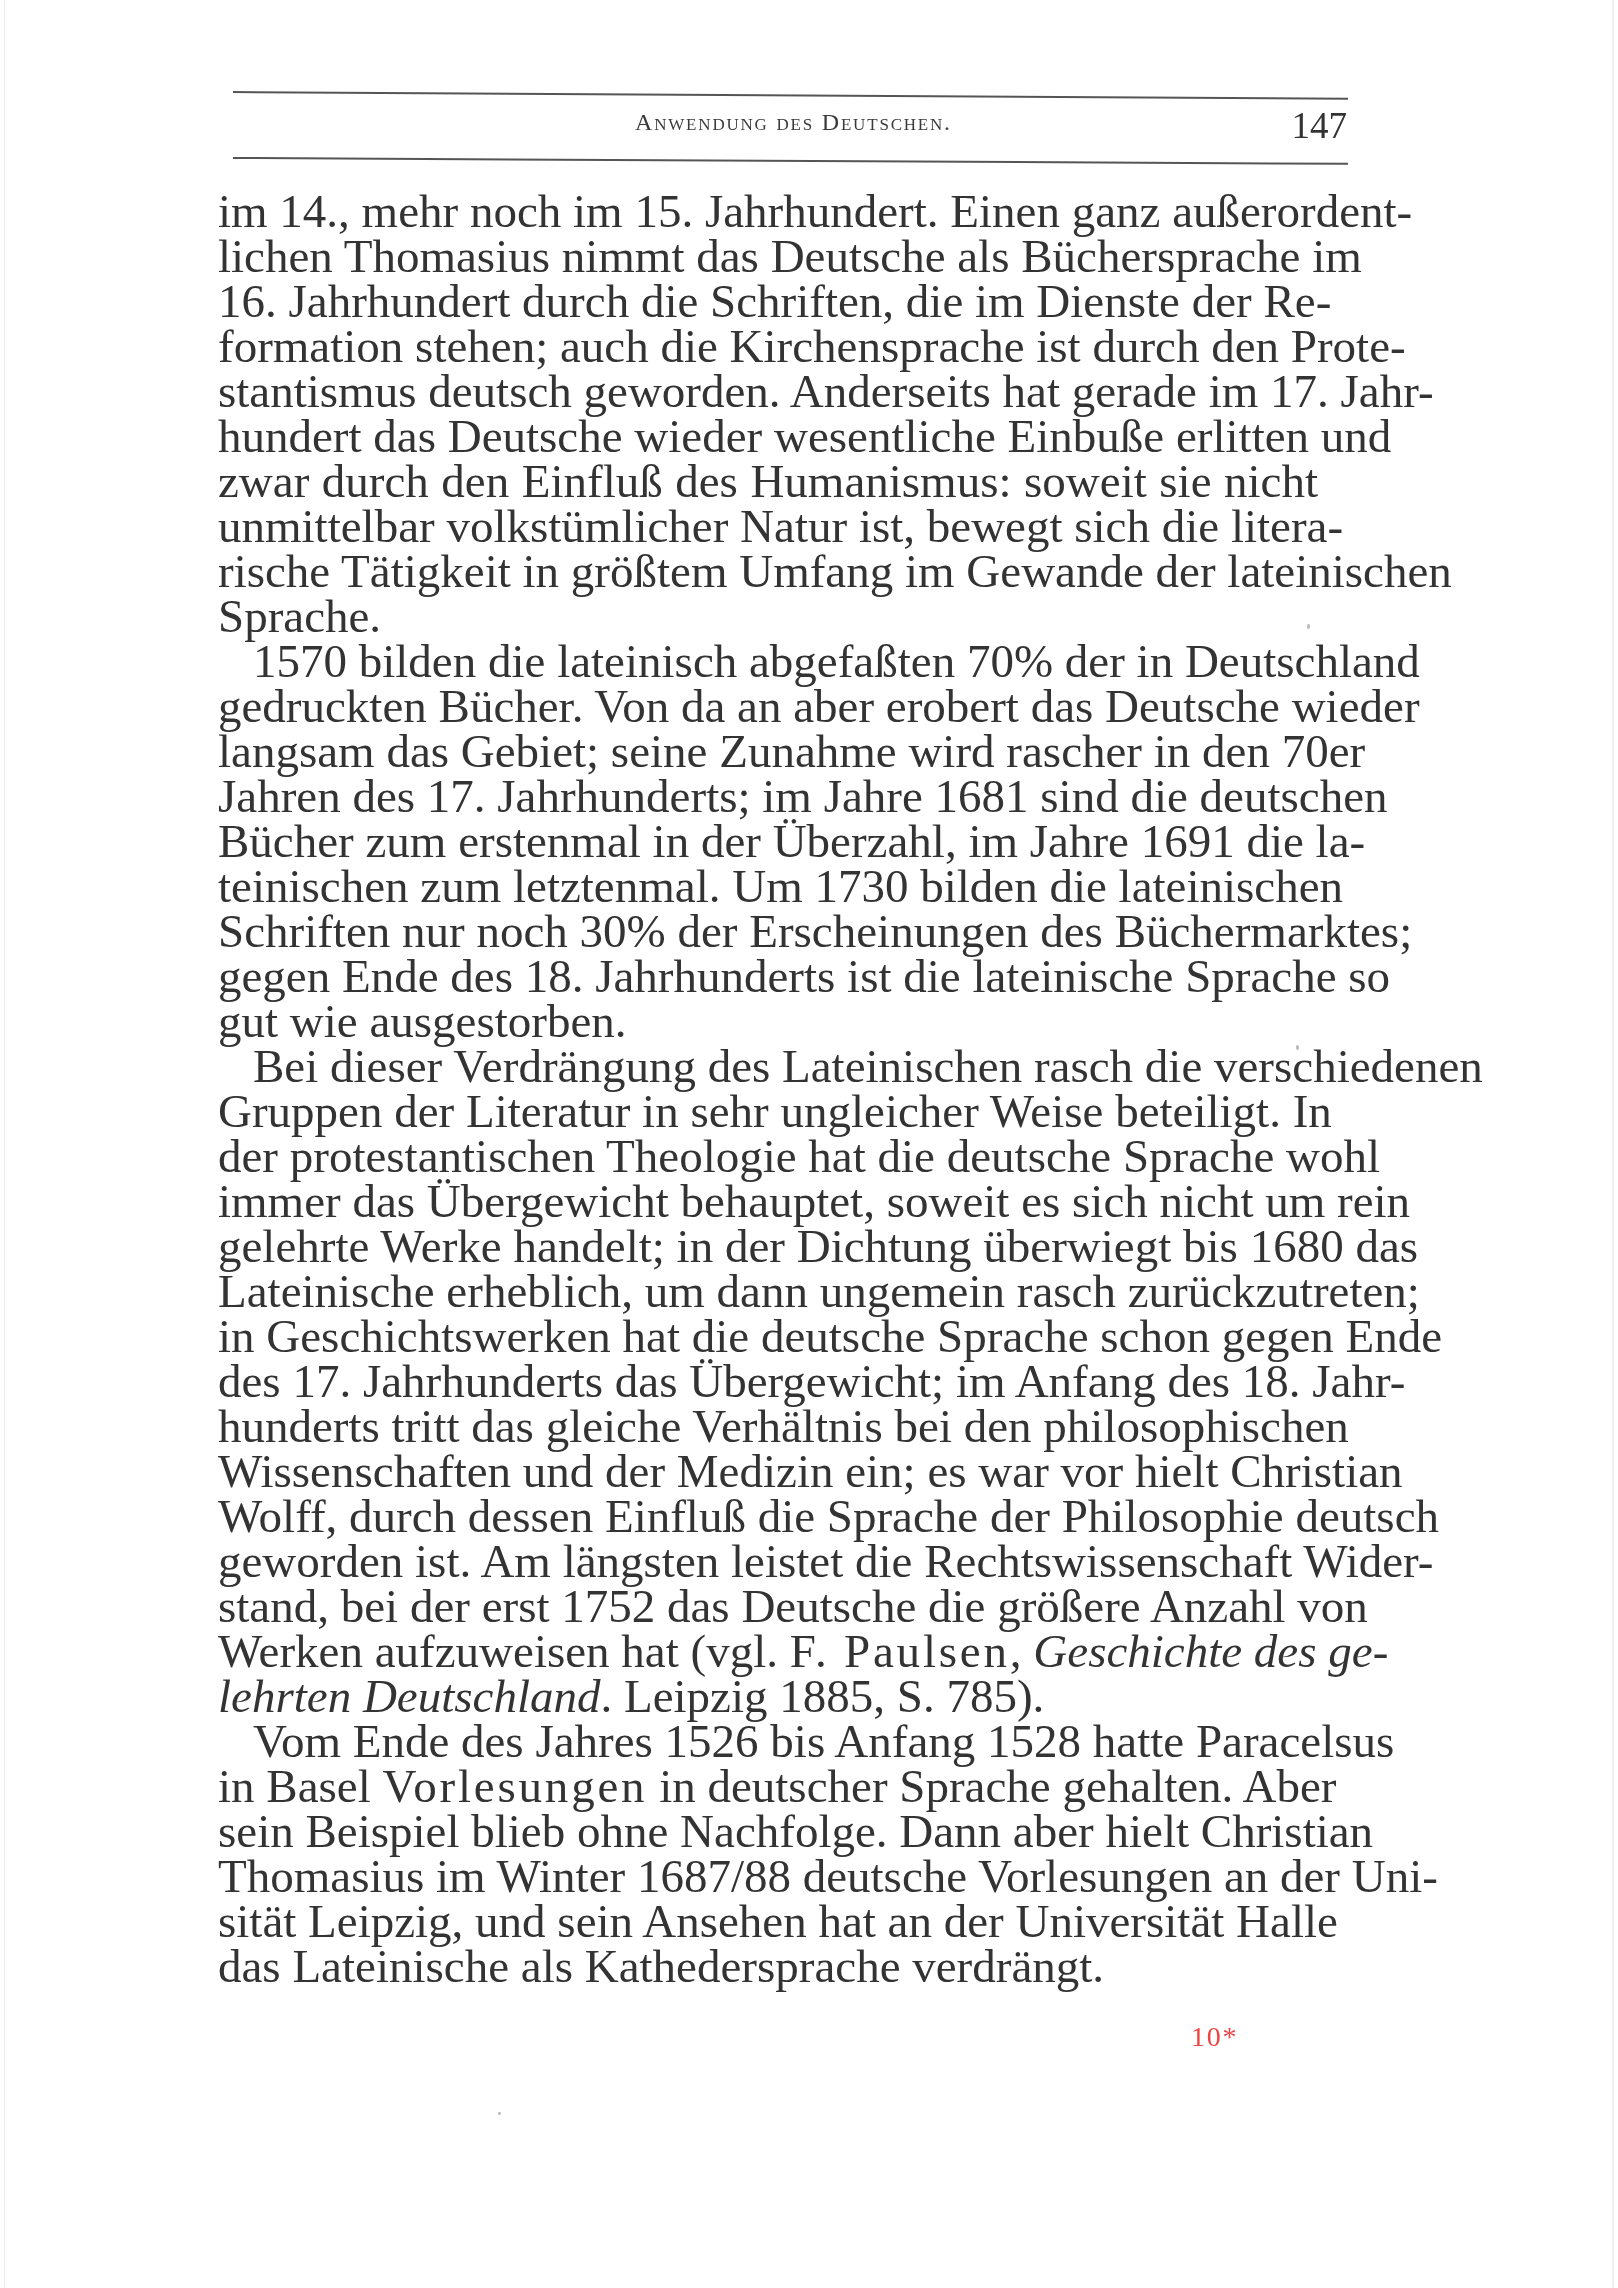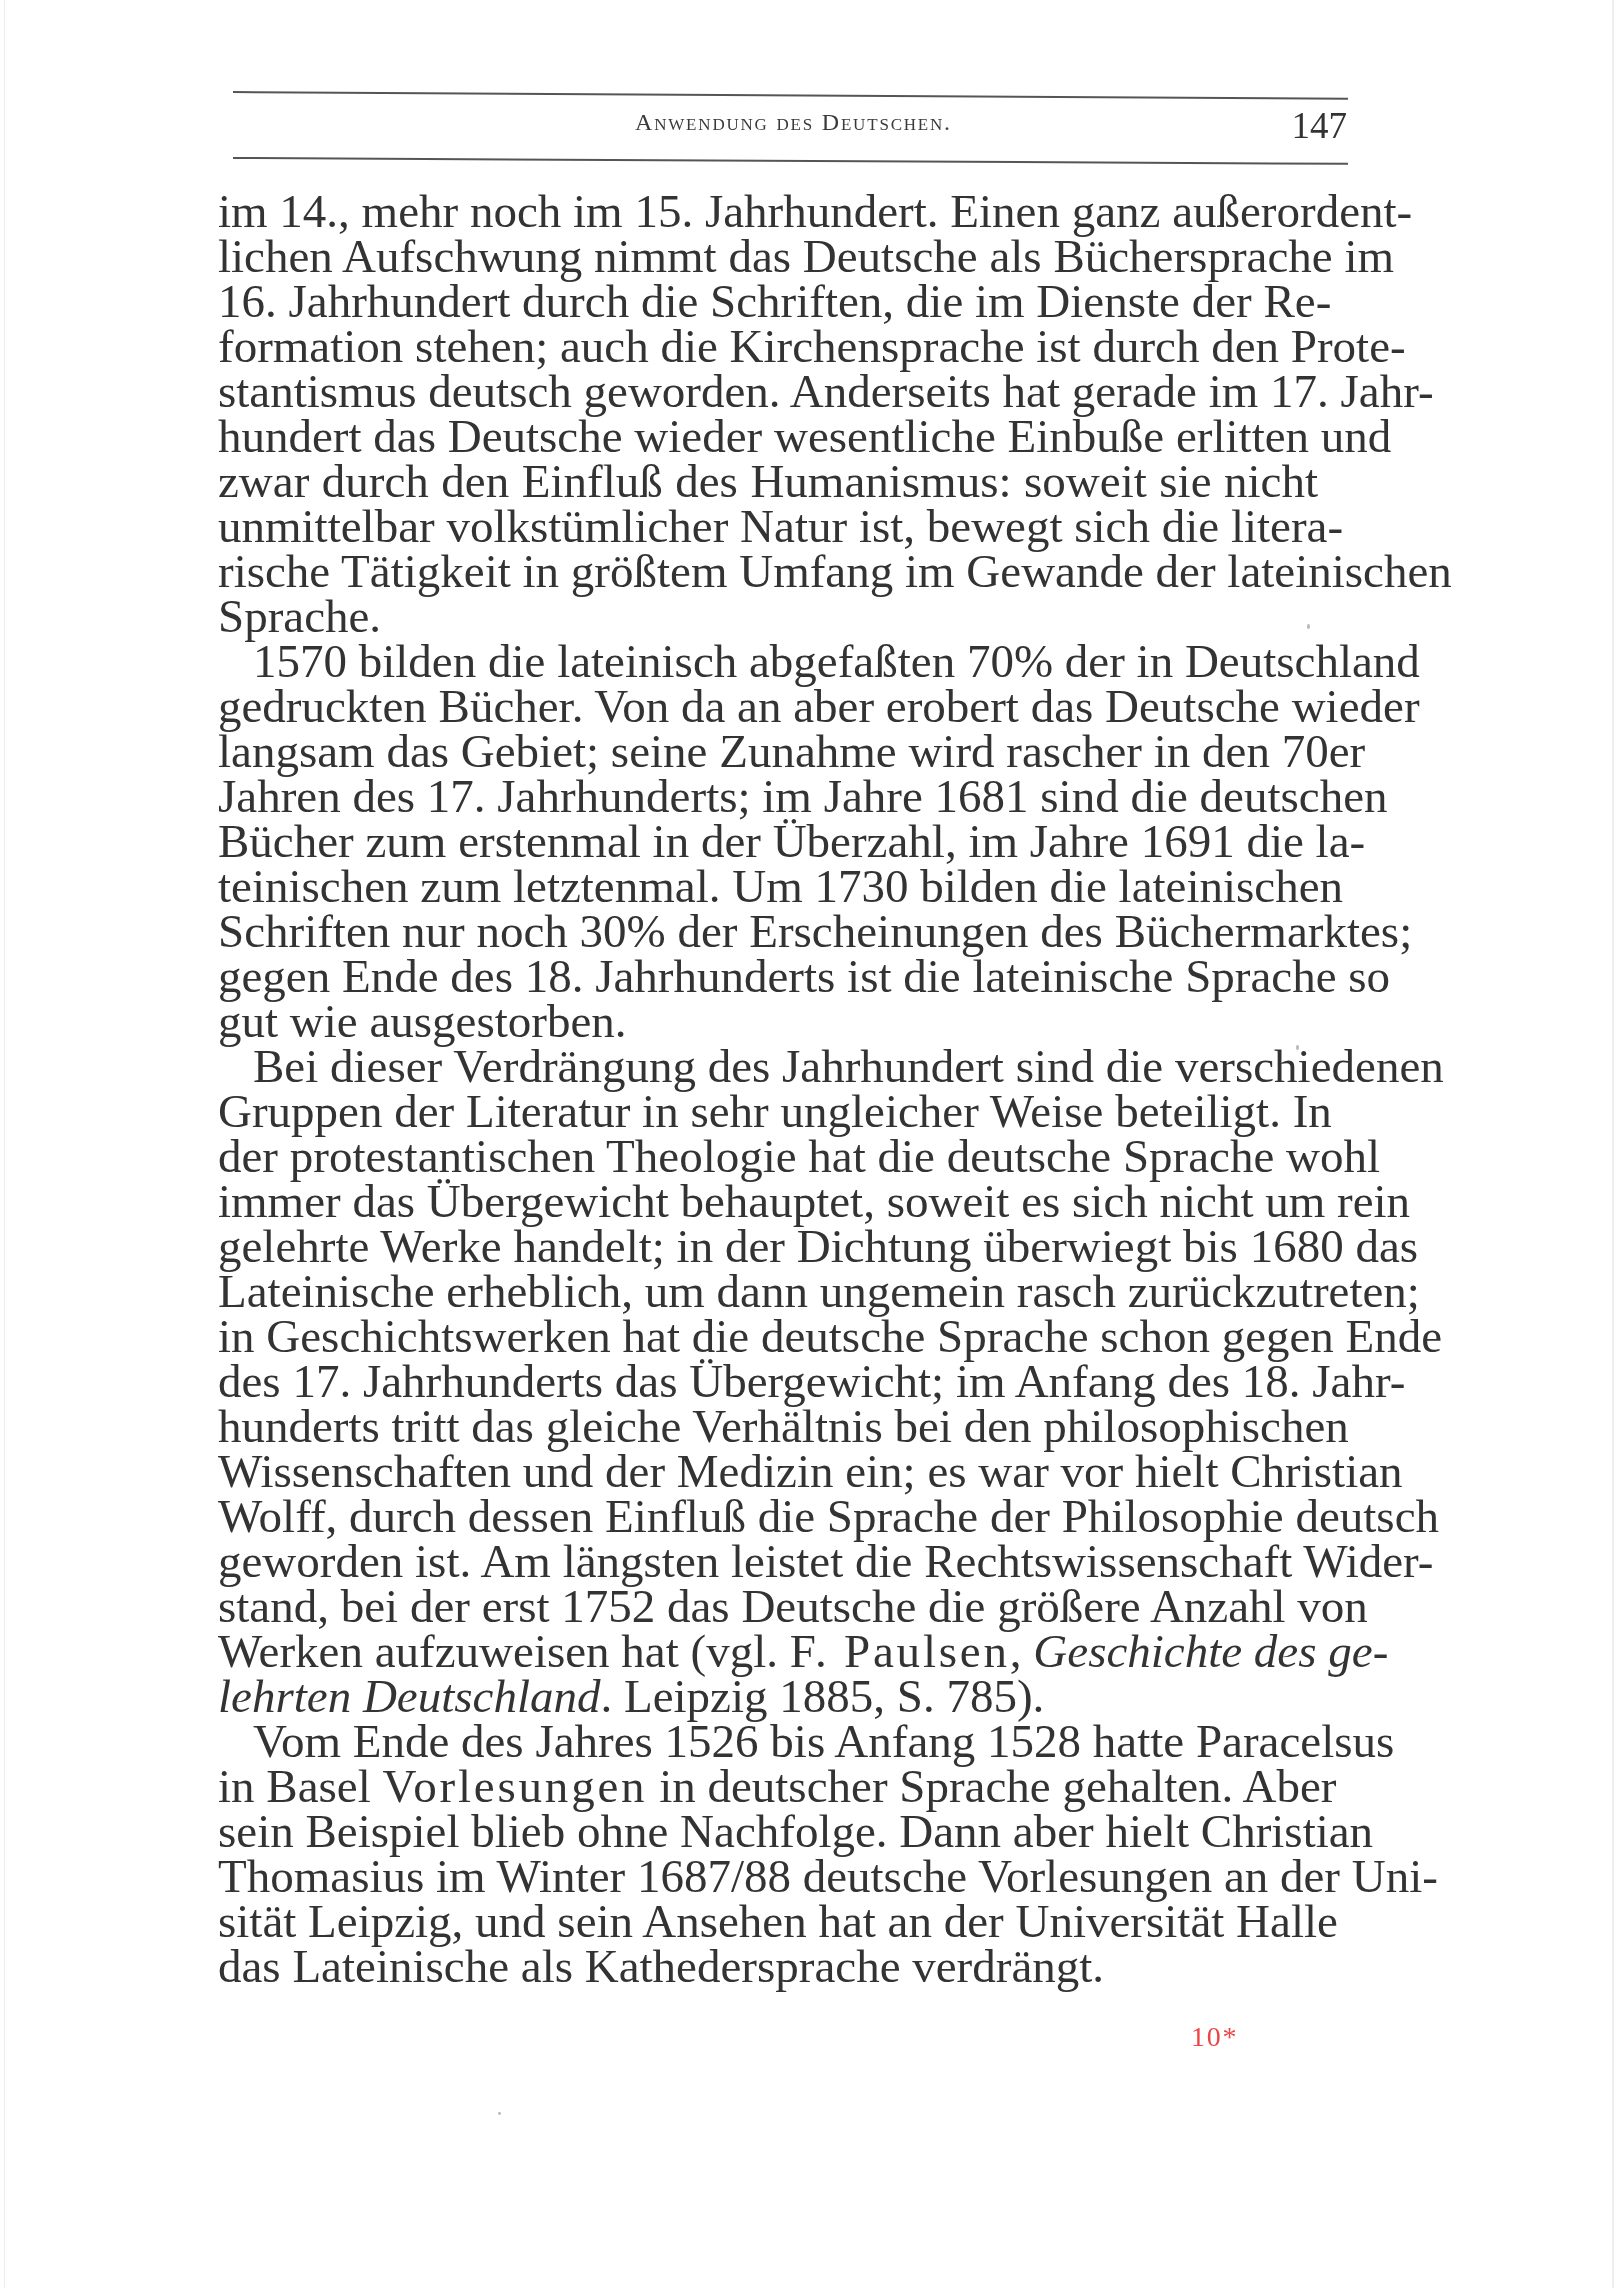--- a/index.html
+++ b/index.html
@@ -45,21 +45,21 @@
 
 <div class="rule top"></div>
 <div class="running-head">Anwendung des Deutschen.</div>
 <div class="folio">147</div>
 <div class="rule bottom"></div>
 
 <div class="body-text">
 
   <div>
     <span class="line">im 14., mehr noch im 15. Jahrhundert.  Einen ganz außerordent-</span>
-    <span class="line">lichen Aufschwung nimmt das Deutsche als Büchersprache im</span>
+    <span class="line">lichen Thomasius nimmt das Deutsche als Büchersprache im</span>
     <span class="line">16. Jahrhundert durch die Schriften, die im Dienste der Re-</span>
     <span class="line">formation stehen; auch die Kirchensprache ist durch den Prote-</span>
     <span class="line">stantismus deutsch geworden.  Anderseits hat gerade im 17. Jahr-</span>
     <span class="line">hundert das Deutsche wieder wesentliche Einbuße erlitten und</span>
     <span class="line">zwar durch den Einfluß des Humanismus: soweit sie nicht</span>
     <span class="line">unmittelbar volkstümlicher Natur ist, bewegt sich die litera-</span>
     <span class="line">rische Tätigkeit in größtem Umfang im Gewande der lateinischen</span>
     <span class="line last">Sprache.</span>
   </div>
 
@@ -69,21 +69,21 @@
     <span class="line">langsam das Gebiet; seine Zunahme wird rascher in den 70er</span>
     <span class="line">Jahren des 17. Jahrhunderts; im Jahre 1681 sind die deutschen</span>
     <span class="line">Bücher zum erstenmal in der Überzahl, im Jahre 1691 die la-</span>
     <span class="line">teinischen zum letztenmal.  Um 1730 bilden die lateinischen</span>
     <span class="line">Schriften nur noch 30% der Erscheinungen des Büchermarktes;</span>
     <span class="line">gegen Ende des 18. Jahrhunderts ist die lateinische Sprache so</span>
     <span class="line last">gut wie ausgestorben.</span>
   </div>
 
   <div>
-    <span class="line indent">Bei dieser Verdrängung des Jahrhundert sind die verschiedenen</span>
+    <span class="line indent">Bei dieser Verdrängung des Lateinischen rasch die verschiedenen</span>
     <span class="line">Gruppen der Literatur in sehr ungleicher Weise beteiligt.  In</span>
     <span class="line">der protestantischen Theologie hat die deutsche Sprache wohl</span>
     <span class="line">immer das Übergewicht behauptet, soweit es sich nicht um rein</span>
     <span class="line">gelehrte Werke handelt; in der Dichtung überwiegt bis 1680 das</span>
     <span class="line">Lateinische erheblich, um dann ungemein rasch zurückzutreten;</span>
     <span class="line">in Geschichtswerken hat die deutsche Sprache schon gegen Ende</span>
     <span class="line">des 17. Jahrhunderts das Übergewicht; im Anfang des 18. Jahr-</span>
     <span class="line">hunderts tritt das gleiche Verhältnis bei den philosophischen</span>
     <span class="line">Wissenschaften und der Medizin ein; es war vor hielt Christian</span>
     <span class="line">Wolff, durch dessen Einfluß die Sprache der Philosophie deutsch</span>

